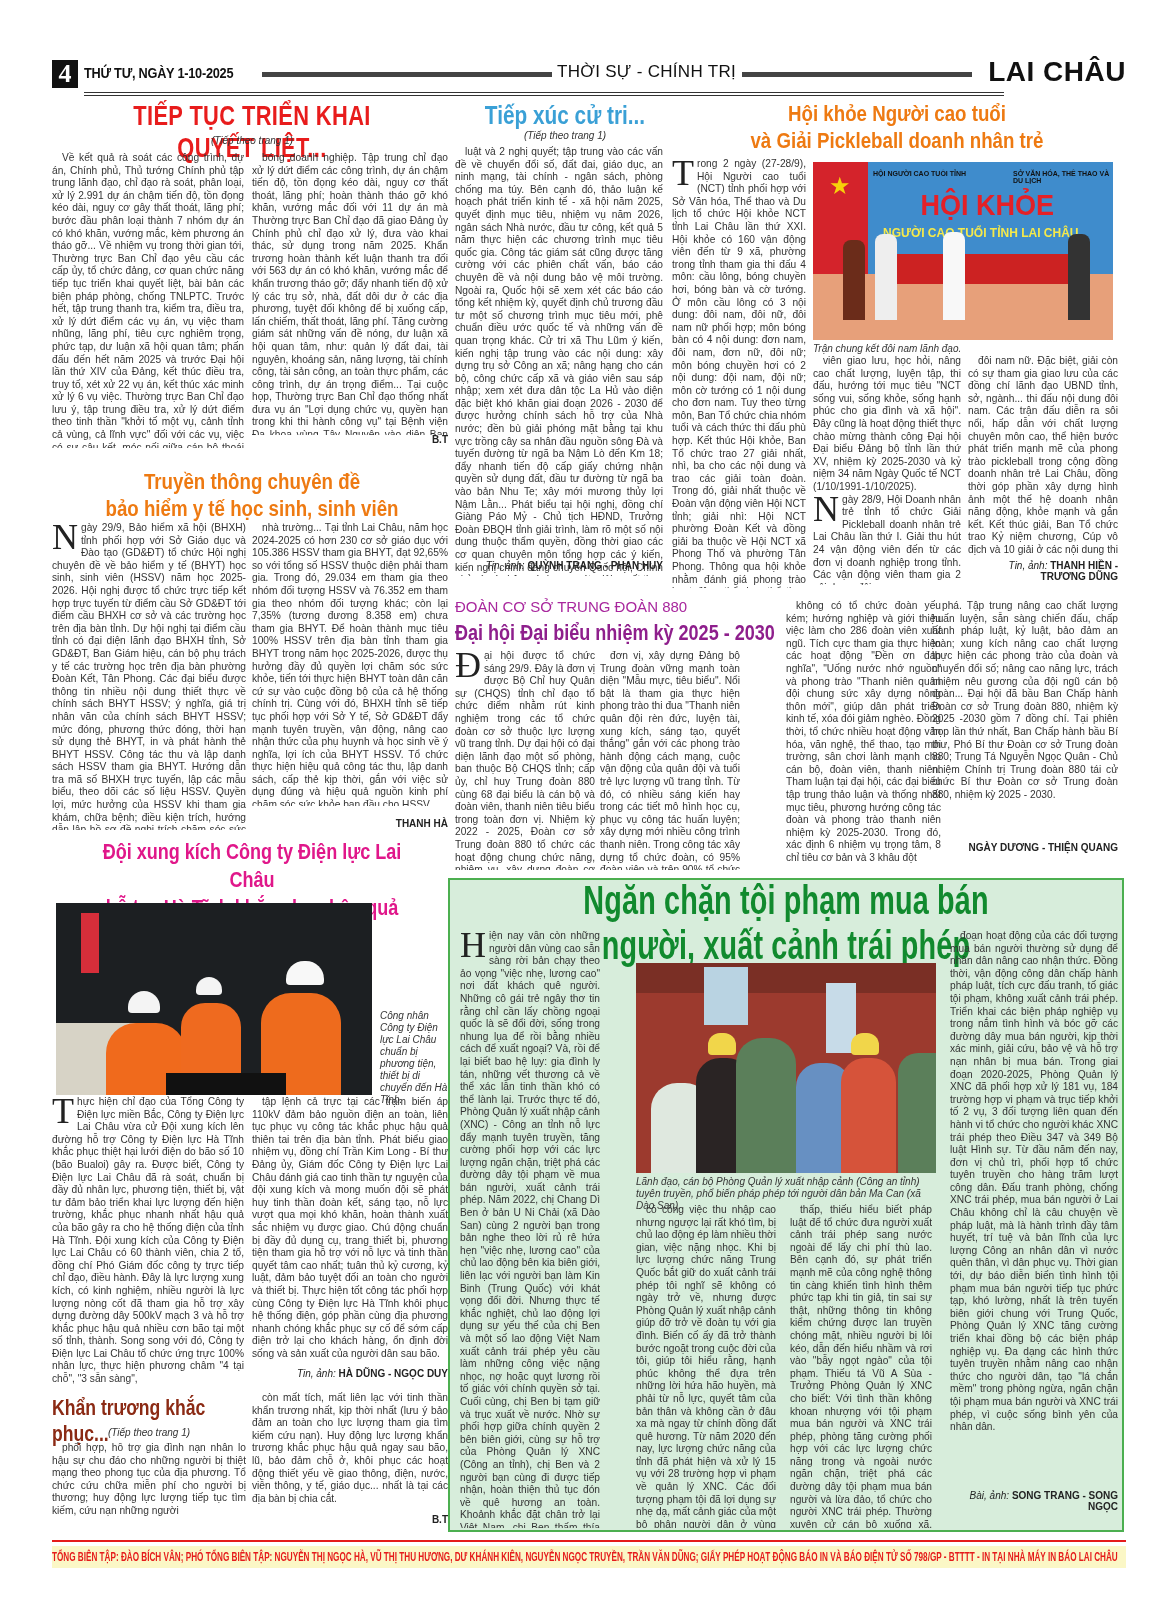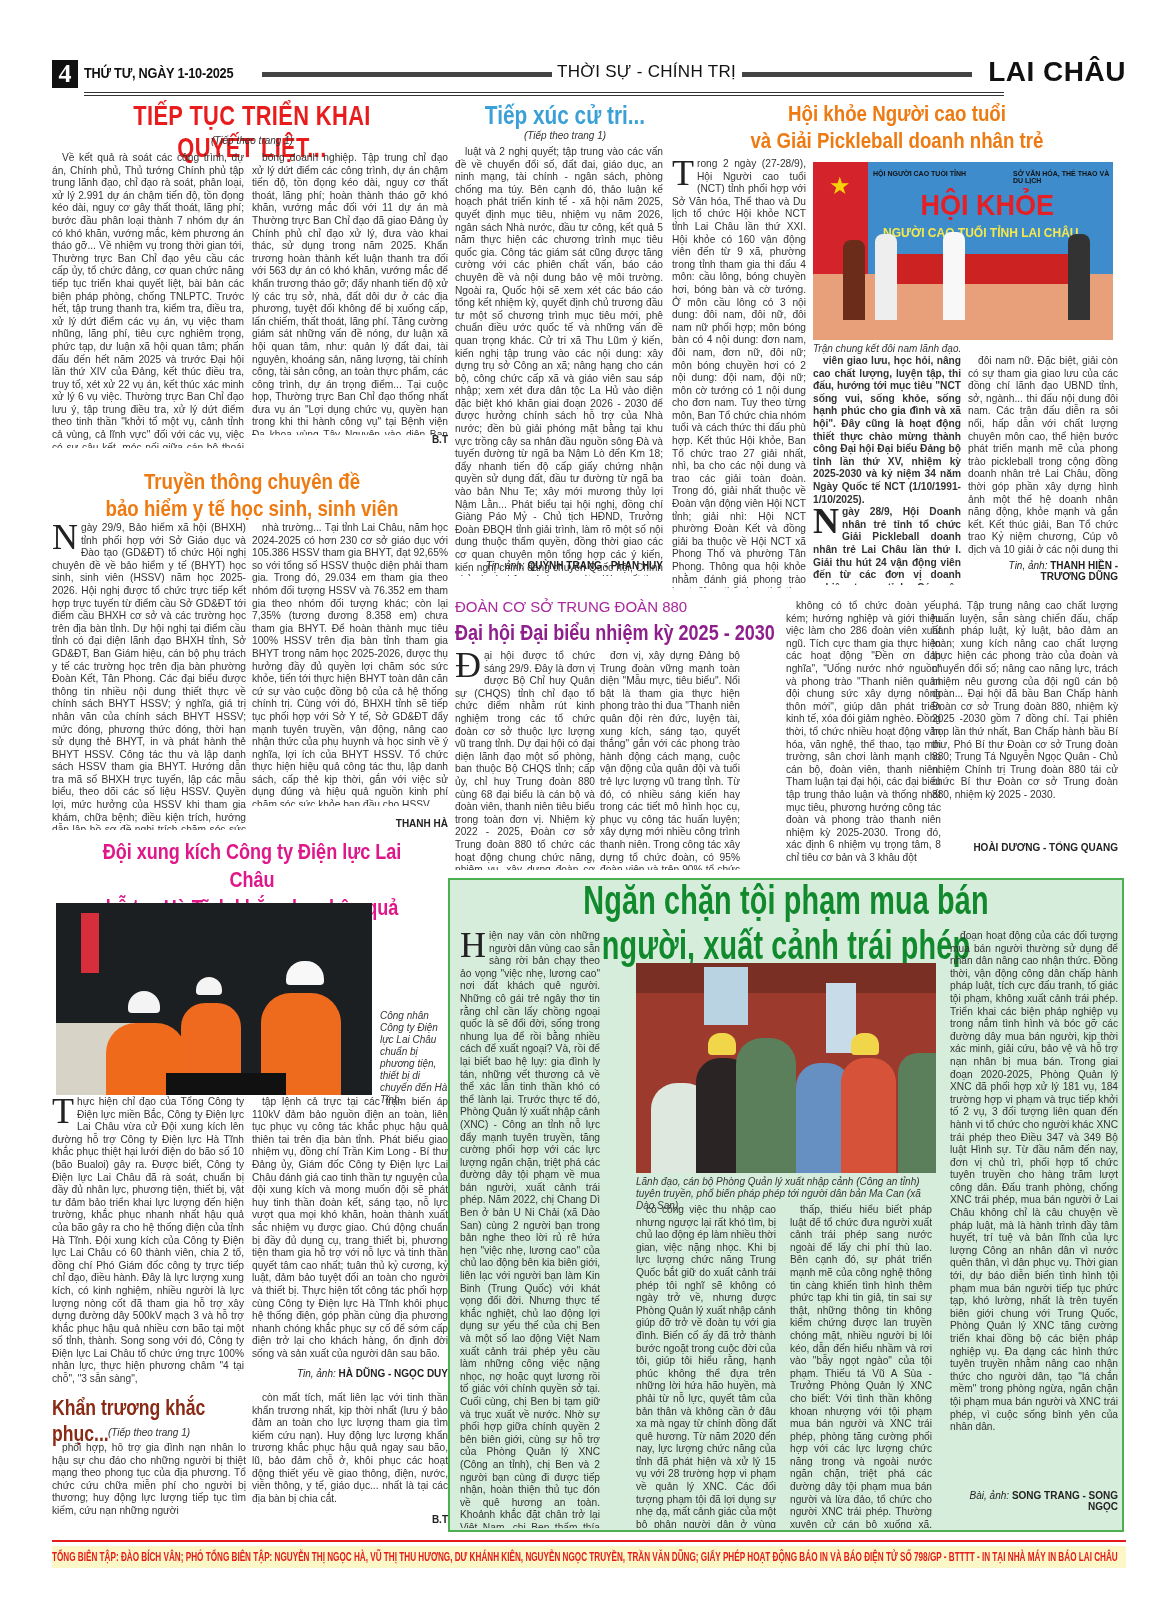--- a/index.html
+++ b/index.html
@@ -83,21 +83,21 @@
   <div style="position:absolute; left:100px; top:26px; font-size:30px; color:#e42027; font-weight:bold; transform:scaleX(0.9);">HỘI KHỎE</div>
   <div style="position:absolute; left:70px; top:64px; font-size:12px; color:#f5e94b; font-weight:bold;">NGƯỜI CAO TUỔI TỈNH LAI CHÂU</div>
   <div style="position:absolute; left:0; top:112px; width:300px; height:66px; background:#e7a07a;"></div>
   <div style="position:absolute; left:80px; top:92px; width:180px; height:30px; background:#c22;"></div>
   <div style="position:absolute; left:30px; top:78px; width:22px; height:80px; background:#6b2c1a; border-radius:8px 8px 0 0;"></div>
   <div style="position:absolute; left:62px; top:72px; width:22px; height:86px; background:#eee; border-radius:8px 8px 0 0;"></div>
   <div style="position:absolute; left:130px; top:70px; width:22px; height:88px; background:#f8f8f8; border-radius:8px 8px 0 0;"></div>
   <div style="position:absolute; left:255px; top:72px; width:22px; height:86px; background:#333; border-radius:8px 8px 0 0;"></div>
 </div>
 <div class="abs caption" style="left:813px; top:343px; width:300px;">Trận chung kết đôi nam lãnh đạo.</div>
-<div class="abs col" style="left:813px; top:355px; width:148px; height:230px;font-weight:bold;">
+<div class="abs col" style="left:813px; top:355px; width:148px; height:230px;">
   <p>viên giao lưu, học hỏi, nâng cao chất lượng, luyện tập, thi đấu, hướng tới mục tiêu "NCT sống vui, sống khỏe, sống hạnh phúc cho gia đình và xã hội". Đây cũng là hoạt động thiết thực chào mừng thành công Đại hội Đại biểu Đảng bộ tỉnh lần thứ XV, nhiệm kỳ 2025-2030 và kỷ niệm 34 năm Ngày Quốc tế NCT (1/10/1991-1/10/2025).</p>
   <span class="dropcap">N</span><span>gày 28/9, Hội Doanh nhân trẻ tỉnh tổ chức Giải Pickleball doanh nhân trẻ Lai Châu lần thứ I. Giải thu hút 24 vận động viên đến từ các đơn vị doanh nghiệp trong tỉnh. Các vận động viên tham gia 2 nội dung: đôi nam,</span>
 </div>
 <div class="abs col" style="left:968px; top:355px; width:150px; height:200px;">
     <p>đôi nam nữ. Đặc biệt, giải còn có sự tham gia giao lưu của các đồng chí lãnh đạo UBND tỉnh, sở, ngành... thi đấu nội dung đôi nam. Các trận đấu diễn ra sôi nổi, hấp dẫn với chất lượng chuyên môn cao, thể hiện bước phát triển mạnh mẽ của phong trào pickleball trong cộng đồng doanh nhân trẻ Lai Châu, đồng thời góp phần xây dựng hình ảnh một thế hệ doanh nhân năng động, khỏe mạnh và gắn kết. Kết thúc giải, Ban Tổ chức trao Kỷ niệm chương, Cúp vô địch và 10 giải ở các nội dung thi đấu.</p>
   </div>
 <div class="abs byline" style="left:968px; top:560px; width:150px;"><i>Tin, ảnh:</i> <b>THANH HIỀN - TRƯƠNG DŨNG</b></div>
 
 <div class="abs h-orange" style="left:52px; top:468px; width:400px;">
   <div>Truyền thông chuyên đề</div>
@@ -114,21 +114,21 @@
 <div class="abs col" style="left:455px; top:650px; width:140px; height:220px;"><span class="dropcap">Đ</span><span>ại hội được tổ chức sáng 29/9. Đây là đơn vị được Bộ Chỉ huy Quân sự (CHQS) tỉnh chỉ đạo tổ chức điểm nhằm rút kinh nghiệm trong các tổ chức đoàn cơ sở thuộc lực lượng vũ trang tỉnh. Dự đại hội có đại diện lãnh đạo một số phòng, ban thuộc Bộ CHQS tỉnh; cấp ủy, chỉ huy Trung đoàn 880 cùng 68 đại biểu là cán bộ và đoàn viên, thanh niên tiêu biểu trong toàn đơn vị. Nhiệm kỳ 2022 - 2025, Đoàn cơ sở Trung đoàn 880 tổ chức các hoạt động chung chức năng, nhiệm vụ, xây dựng đoàn cơ sở hoàn thành xuất sắc nhiệm vụ, góp phần thực hiện thắng lợi nhiệm vụ chính trị của</span></div>
 <div class="abs col" style="left:600px; top:650px; width:140px; height:220px;">
     <p>đơn vị, xây dựng Đảng bộ Trung đoàn vững mạnh toàn diện "Mẫu mực, tiêu biểu". Nổi bật là tham gia thực hiện phong trào thi đua "Thanh niên quân đội rèn đức, luyện tài, xung kích, sáng tạo, quyết thắng" gắn với các phong trào hành động cách mạng, cuộc vận động của quân đội và tuổi trẻ lực lượng vũ trang tỉnh. Từ đó, có nhiều sáng kiến hay trong các tiết mô hình học cụ, phục vụ công tác huấn luyện; xây dựng mới nhiều công trình thanh niên. Trong công tác xây dựng tổ chức đoàn, có 95% đoàn viên và trên 90% tổ chức đoàn hoàn thành tốt và hoàn thành xuất sắc nhiệm vụ,</p>
   </div>
 <div class="abs col" style="left:786px; top:600px; width:155px; height:270px;">
     <p>không có tổ chức đoàn yếu kém; hướng nghiệp và giới thiệu việc làm cho 286 đoàn viên xuất ngũ. Tích cực tham gia thực hiện các hoạt động "Đền ơn đáp nghĩa", "Uống nước nhớ nguồn" và phong trào "Thanh niên quân đội chung sức xây dựng nông thôn mới", giúp dân phát triển kinh tế, xóa đói giảm nghèo. Đồng thời, tổ chức nhiều hoạt động văn hóa, văn nghệ, thể thao, tạo môi trường, sân chơi lành mạnh cho cán bộ, đoàn viên, thanh niên. Tham luận tại đại hội, các đại biểu tập trung thảo luận và thống nhất mục tiêu, phương hướng công tác đoàn và phong trào thanh niên nhiệm kỳ 2025-2030. Trong đó, xác định 6 nhiệm vụ trọng tâm, 8 chỉ tiêu cơ bản và 3 khâu đột</p>
   </div>
 <div class="abs col" style="left:932px; top:600px; width:186px; height:240px;">
     <p>phá. Tập trung nâng cao chất lượng huấn luyện, sẵn sàng chiến đấu, chấp hành pháp luật, kỷ luật, bảo đảm an toàn; xung kích nâng cao chất lượng thực hiện các phong trào của đoàn và chuyển đổi số; nâng cao năng lực, trách nhiệm nêu gương của đội ngũ cán bộ đoàn... Đại hội đã bầu Ban Chấp hành Đoàn cơ sở Trung đoàn 880, nhiệm kỳ 2025 -2030 gồm 7 đồng chí. Tại phiên họp lần thứ nhất, Ban Chấp hành bầu Bí thư, Phó Bí thư Đoàn cơ sở Trung đoàn 880; Trung Tá Nguyễn Ngọc Quân - Chủ nhiệm Chính trị Trung đoàn 880 tái cử chức Bí thư Đoàn cơ sở Trung đoàn 880, nhiệm kỳ 2025 - 2030.</p>
   </div>
-<div class="abs byline" style="left:932px; top:842px; width:186px; font-weight:bold;">HOÀI DƯƠNG - TỔNG QUANG</div>
+<div class="abs byline" style="left:932px; top:842px; width:186px; font-weight:bold;">NGÀY DƯƠNG - THIỆN QUANG</div>
 
 <div class="abs h-magenta" style="left:52px; top:838px; width:400px;">
   <div>Đội xung kích Công ty Điện lực Lai Châu</div>
   <div>hỗ trợ Hà Tĩnh khắc phục hậu quả bão số 10</div>
 </div>
 <div class="abs photo" style="left:56px; top:903px; width:316px; height:192px; background:#1c1f22;">
   <div style="position:absolute; left:0; top:120px; width:80px; height:72px; background:#d7d3c6;"></div>
   <div style="position:absolute; left:25px; top:10px; width:18px; height:60px; background:#d62e3a;"></div>
   <div style="position:absolute; left:50px; top:120px; width:80px; height:72px; background:#f06a1c; border-radius:30px 30px 0 0;"></div>
   <div style="position:absolute; left:72px; top:88px; width:32px; height:22px; background:#f4f4f4; border-radius:16px 16px 4px 4px;"></div>

